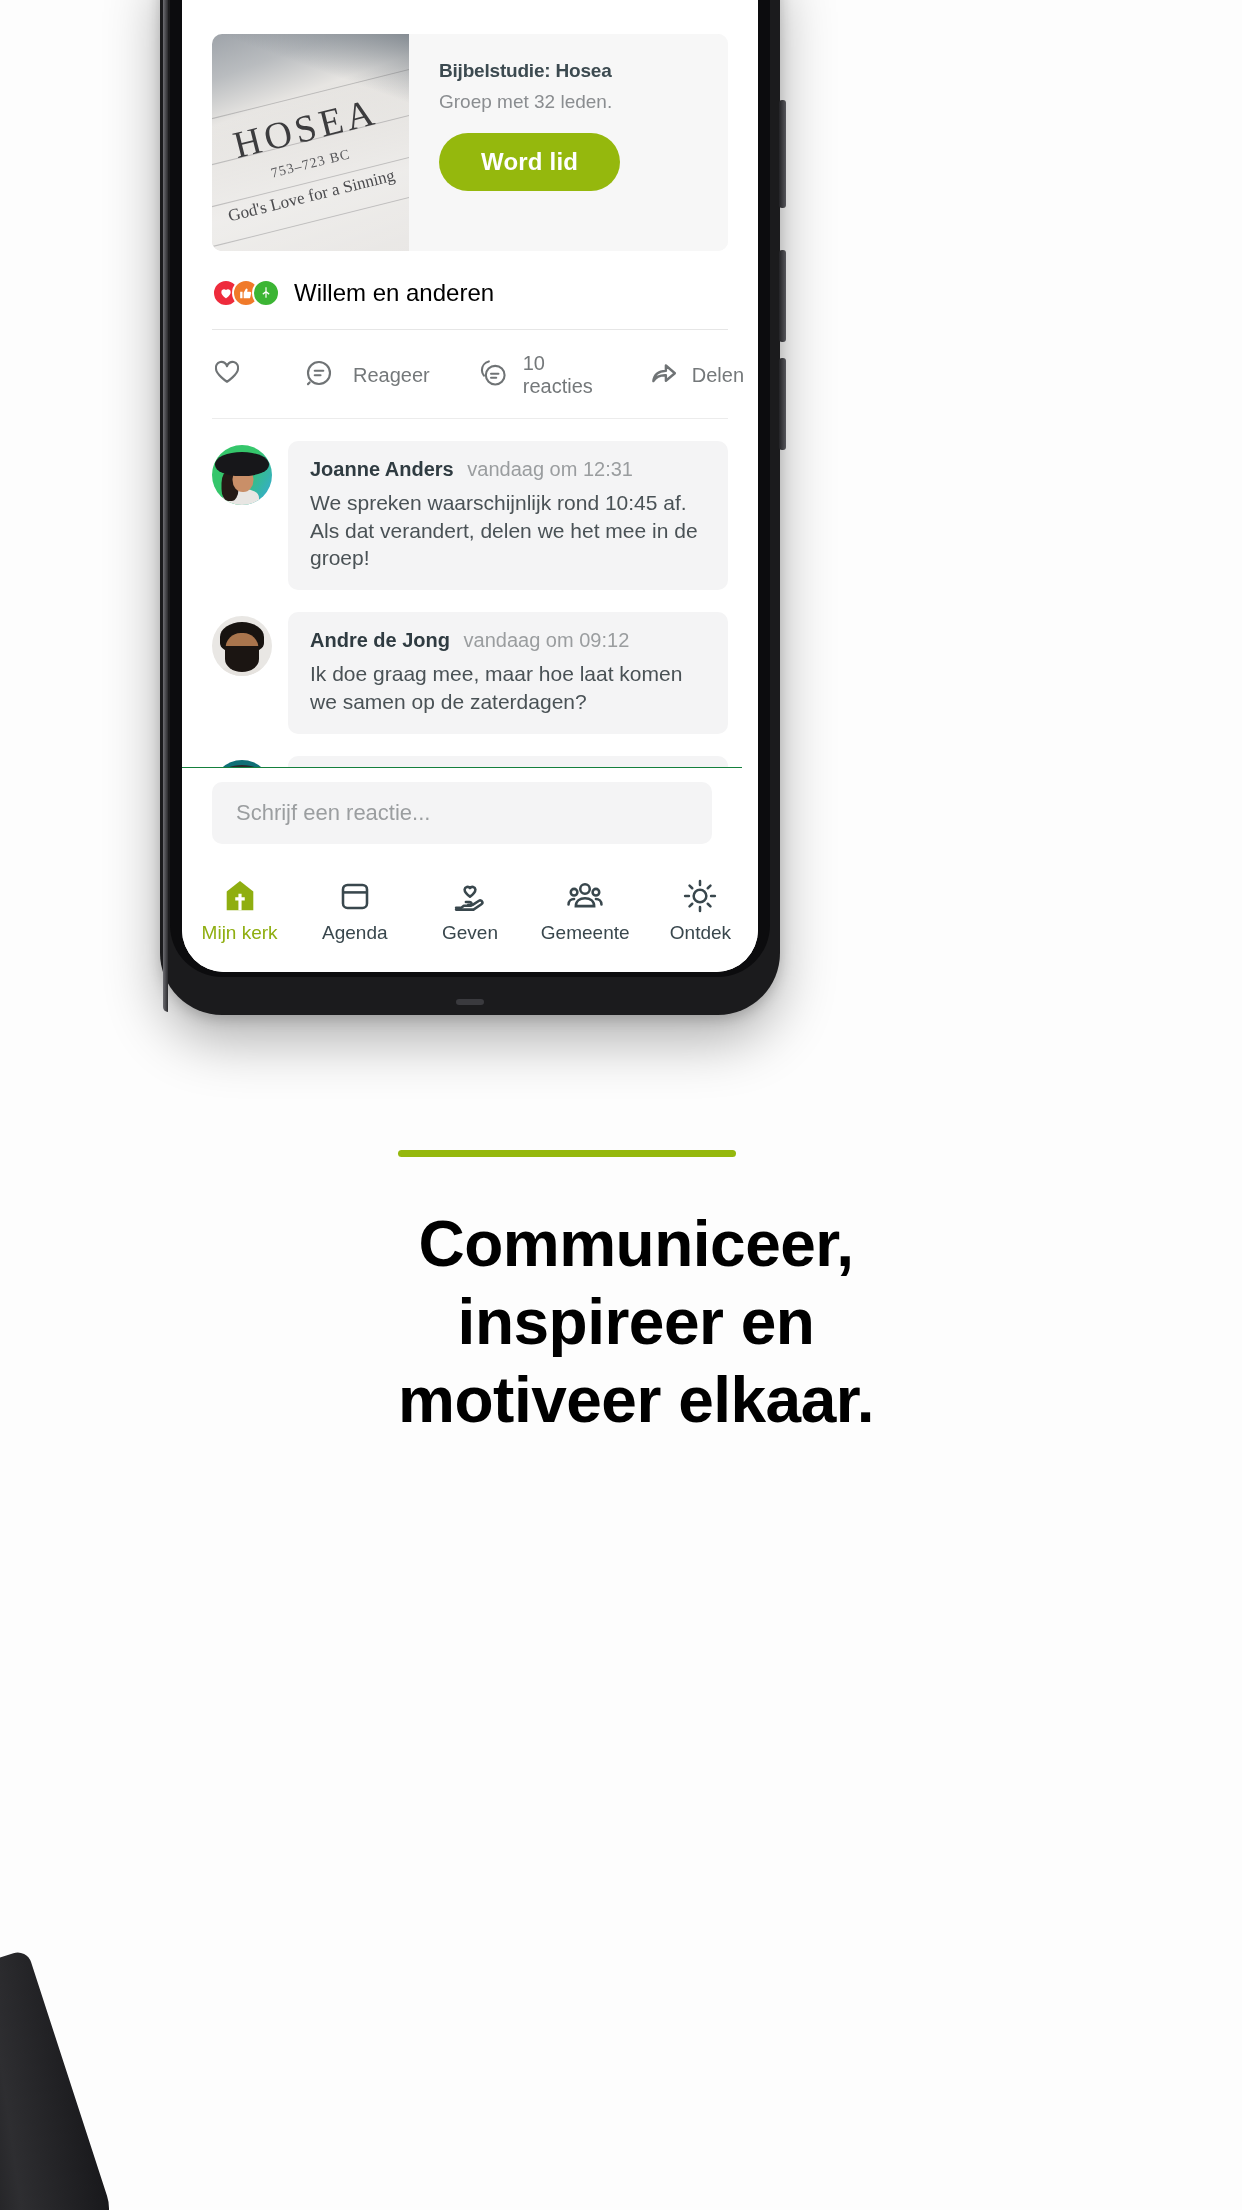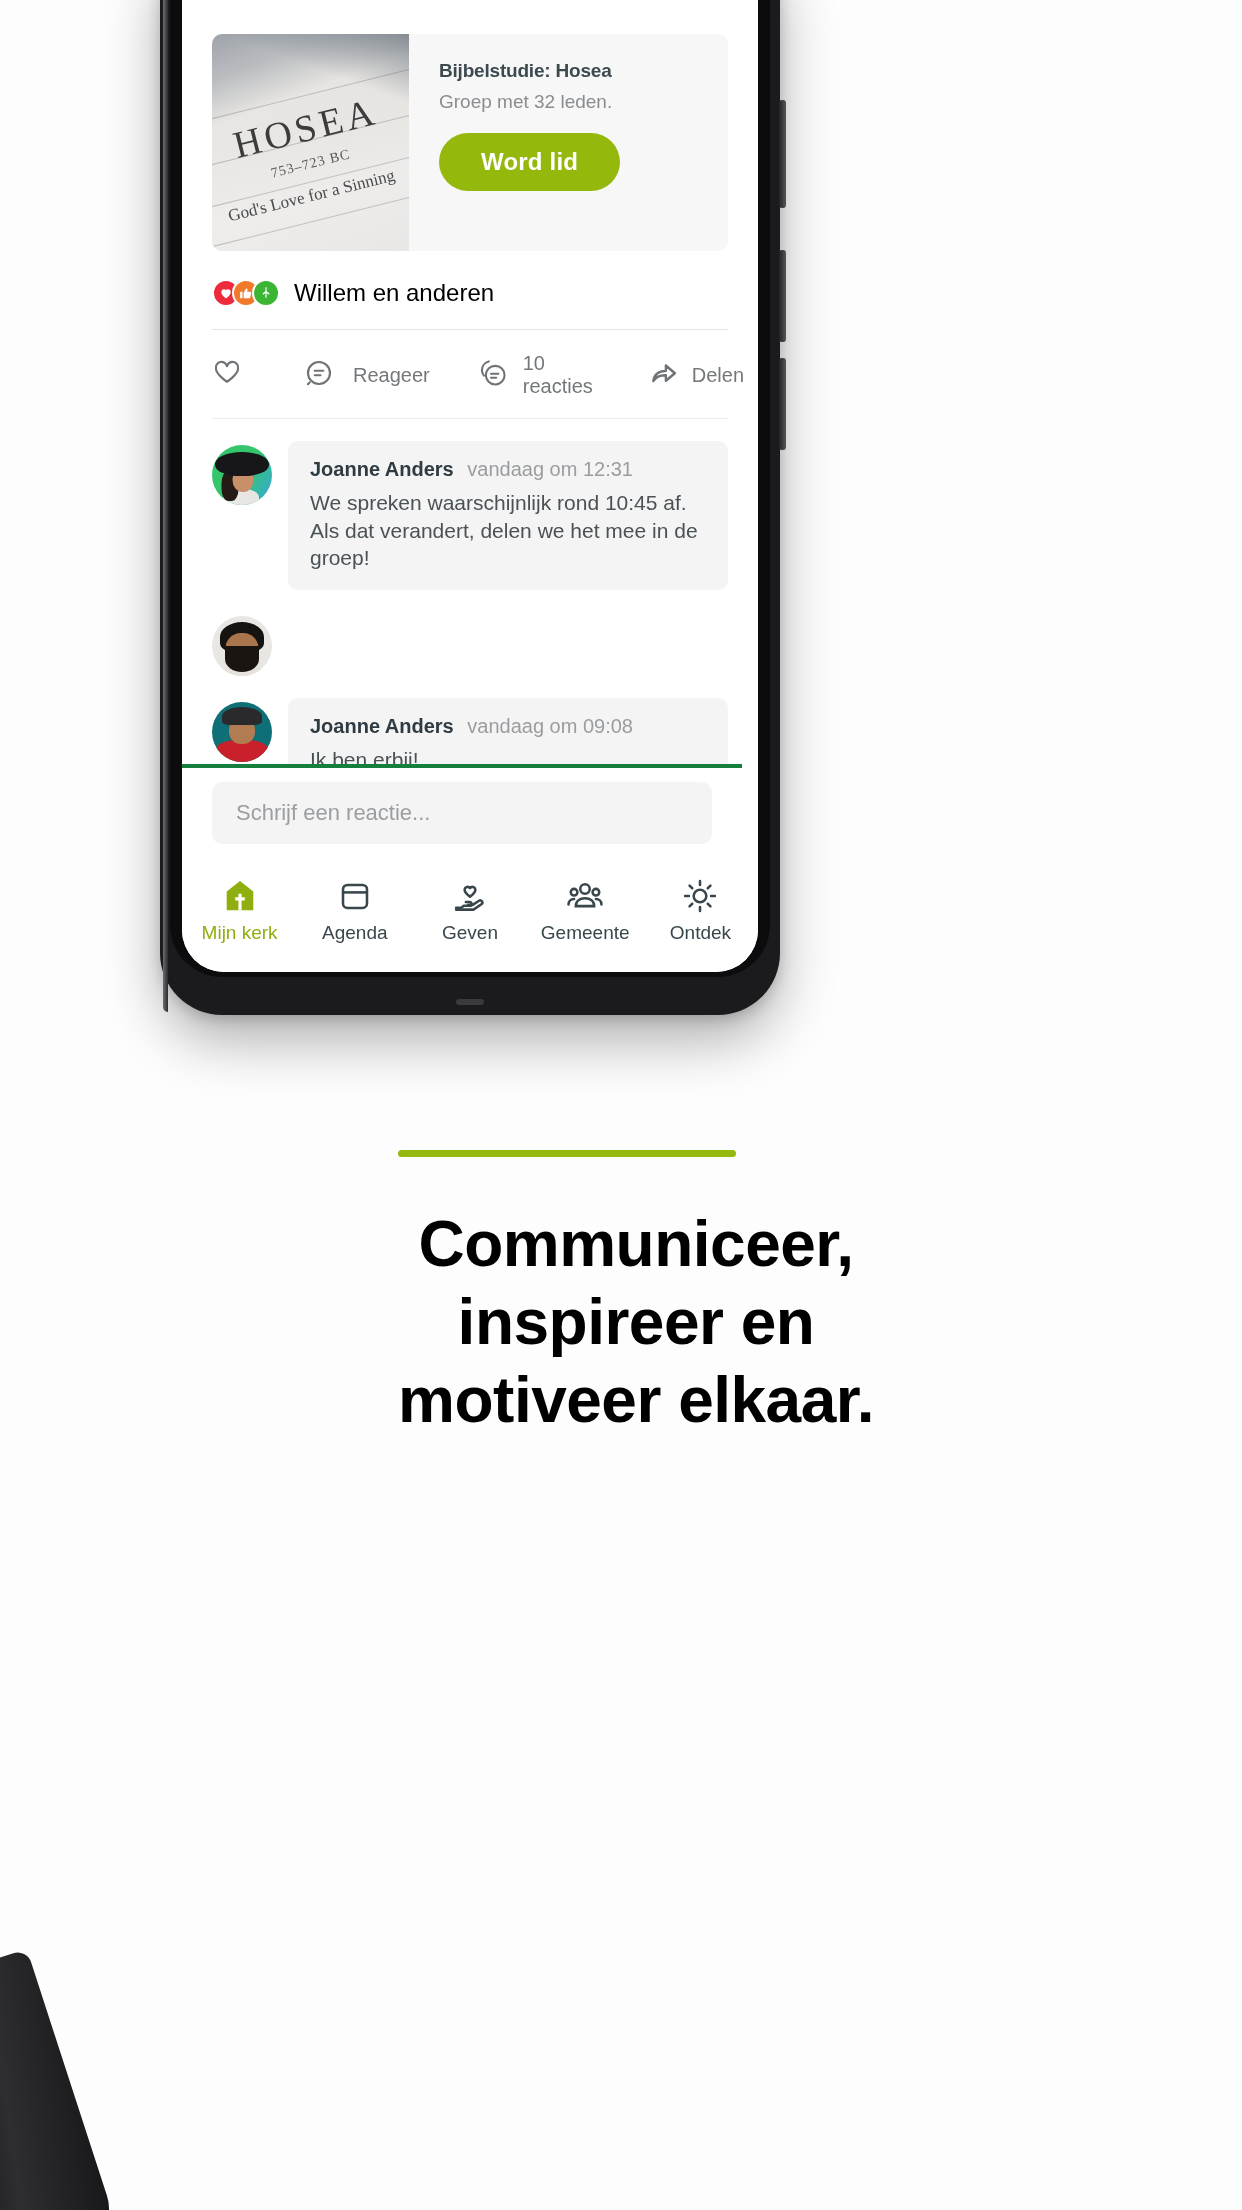--- a/index.html
+++ b/index.html
@@ -325,21 +325,21 @@
     line-height: 1.32;
     color: #4a5256;
   }
 
   
   .composer-wrap {
     position: absolute;
     left: 0; right: 16px;
     bottom: 112px;
     background: #ffffff;
-    border-top: 4px solid #15803d;
+    border-top: 1px solid #15803d;
     padding: 14px 30px 16px 30px;
   }
   .composer {
     width: 100%;
     background: #f4f4f5;
     border: none;
     border-radius: 10px;
     padding: 18px 24px;
     font-size: 22px;
     color: #6b6f72;
@@ -523,20 +523,27 @@
               <div class="bubble-text">We spreken waarschijnlijk rond 10:45 af. Als dat verandert, delen we het mee in de groep!</div>
             </div>
           </div>
 
           <div class="comment">
             <div class="avatar av2">
               <span class="av-face shirt2"></span>
               <span class="av-face hair2"></span>
               <span class="av-face face2"></span>
               <span class="av-face beard2"></span>
+            </div>
+            <div class="bubble">
+              <div class="bubble-head">
+                <span class="bubble-name">Andre de Jong</span>
+                <span class="bubble-time">vandaag om 09:12</span>
+              </div>
+              <div class="bubble-text">Ik doe graag mee, maar hoe laat komen we samen op de zaterdagen?</div>
             </div>
           </div>
 
           <div class="comment">
             <div class="avatar av3">
               <span class="av-face top3"></span>
               <span class="av-face face3"></span>
               <span class="av-face cap3"></span>
             </div>
             <div class="bubble">

